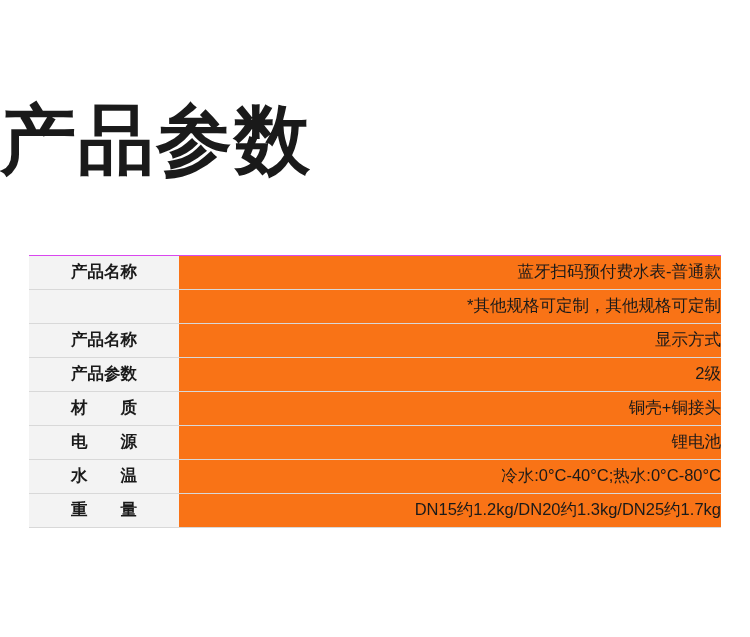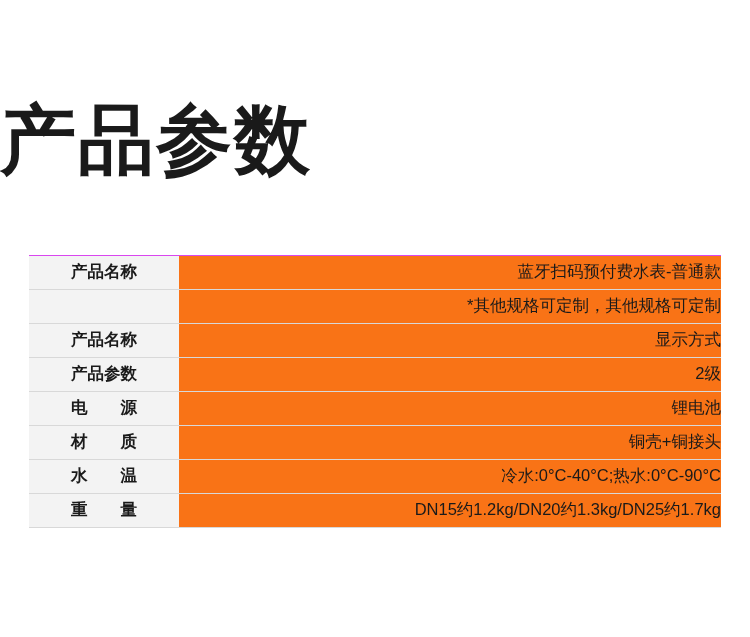--- a/index.html
+++ b/index.html
@@ -87,30 +87,30 @@
       </tr>
       <tr>
         <td class="label-cell">产品名称</td>
         <td class="value-cell">显示方式</td>
       </tr>
       <tr>
         <td class="label-cell">产品参数</td>
         <td class="value-cell">2级</td>
       </tr>
       <tr>
+        <td class="label-cell">材　　质</td>
+        <td class="value-cell">铜壳+铜接头</td>
+      </tr>
+      <tr>
         <td class="label-cell">电　　源</td>
         <td class="value-cell">锂电池</td>
       </tr>
       <tr>
-        <td class="label-cell">材　　质</td>
-        <td class="value-cell">铜壳+铜接头</td>
-      </tr>
-      <tr>
         <td class="label-cell">水　　温</td>
-        <td class="value-cell">冷水:0°C-40°C;热水:0°C-90°C</td>
+        <td class="value-cell">冷水:0°C-40°C;热水:0°C-80°C</td>
       </tr>
       <tr>
         <td class="label-cell">重　　量</td>
         <td class="value-cell">DN15约1.2kg/DN20约1.3kg/DN25约1.7kg</td>
       </tr>
     </tbody>
   </table>
 
 </div>
 

